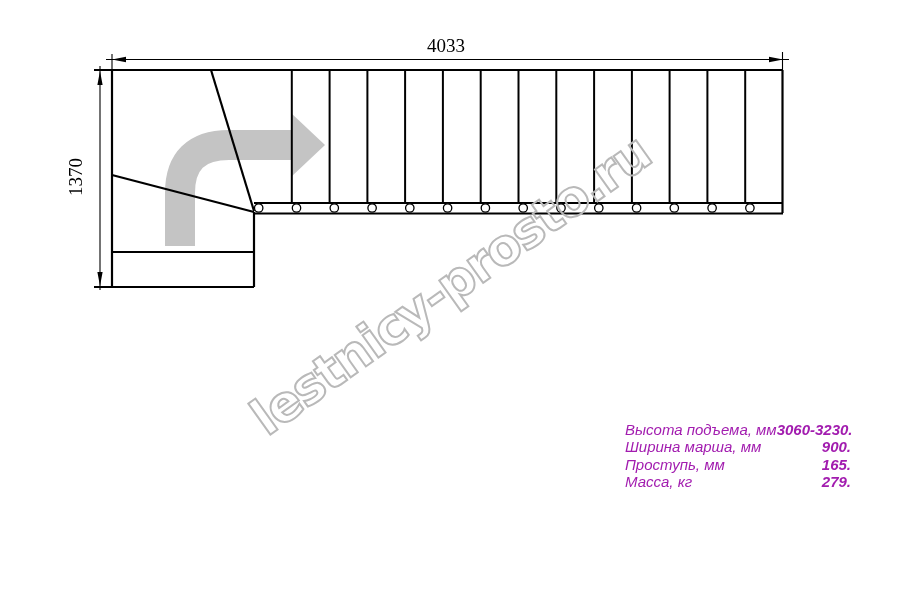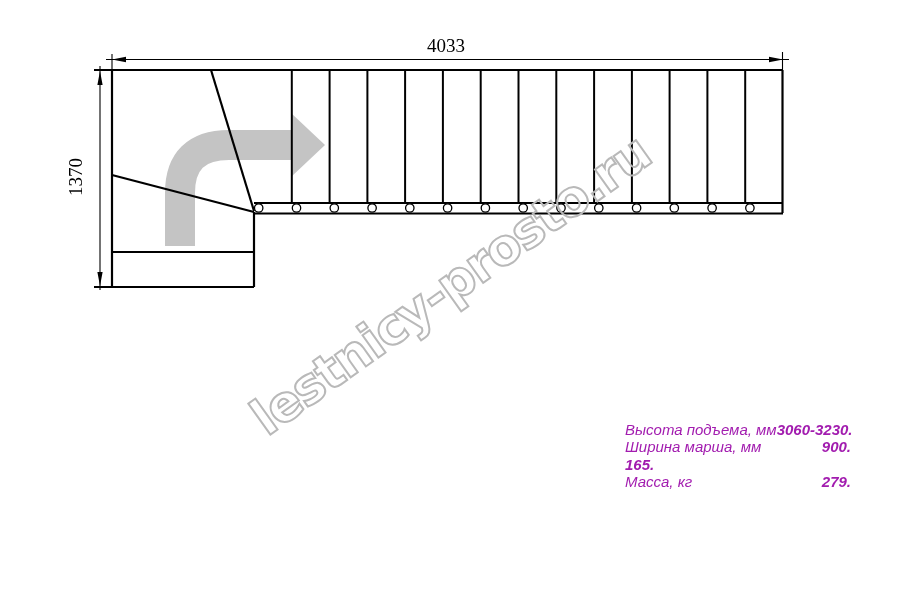--- a/index.html
+++ b/index.html
@@ -94,20 +94,21 @@
   <div class="specs">
     <div class="spec-row">
       <span class="spec-label">Высота подъема, мм</span>
       <span class="spec-value">3060-3230.</span>
     </div>
     <div class="spec-row">
       <span class="spec-label">Ширина марша, мм</span>
       <span class="spec-value">900.</span>
     </div>
     <div class="spec-row">
+      <span class="spec-label">Проступь, мм</span>
       <span class="spec-value">165.</span>
     </div>
     <div class="spec-row">
       <span class="spec-label">Масса, кг</span>
       <span class="spec-value">279.</span>
     </div>
   </div>
 </div>
 
 </body></html>

